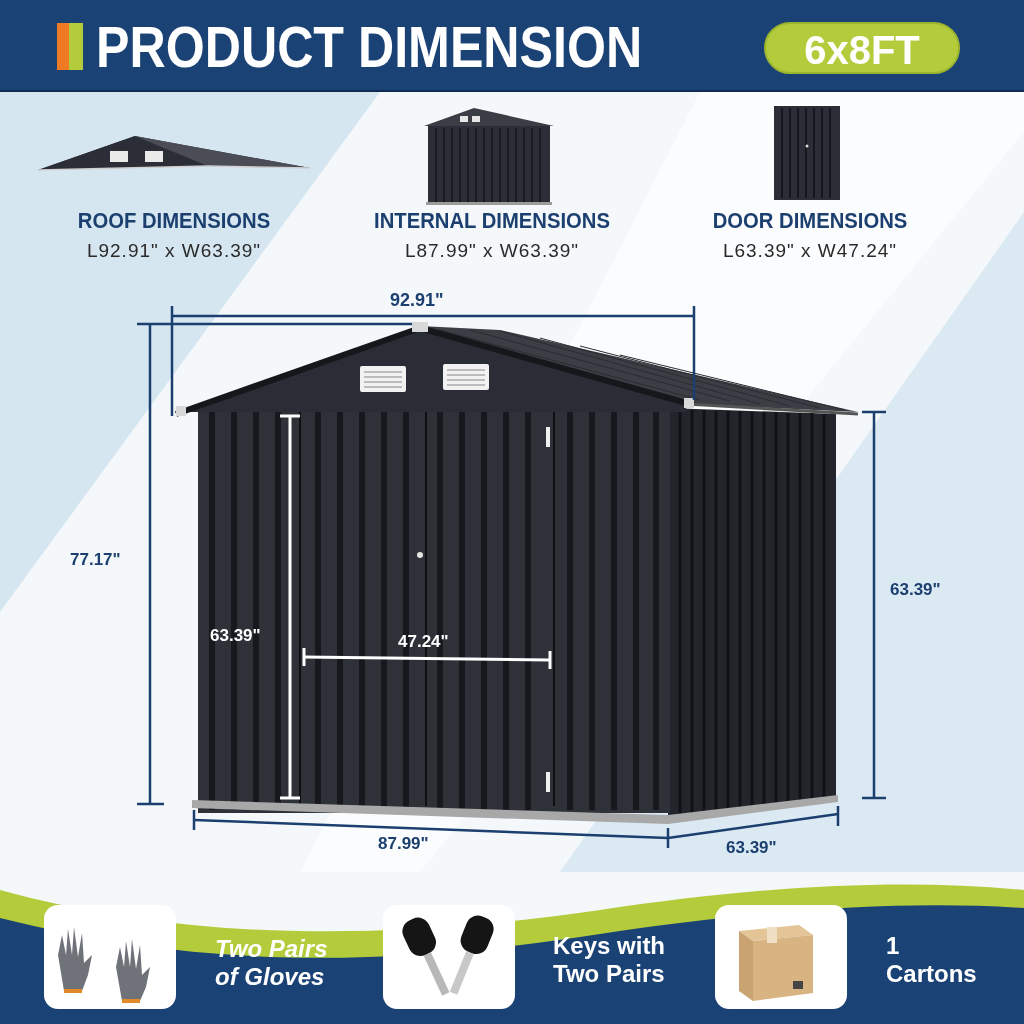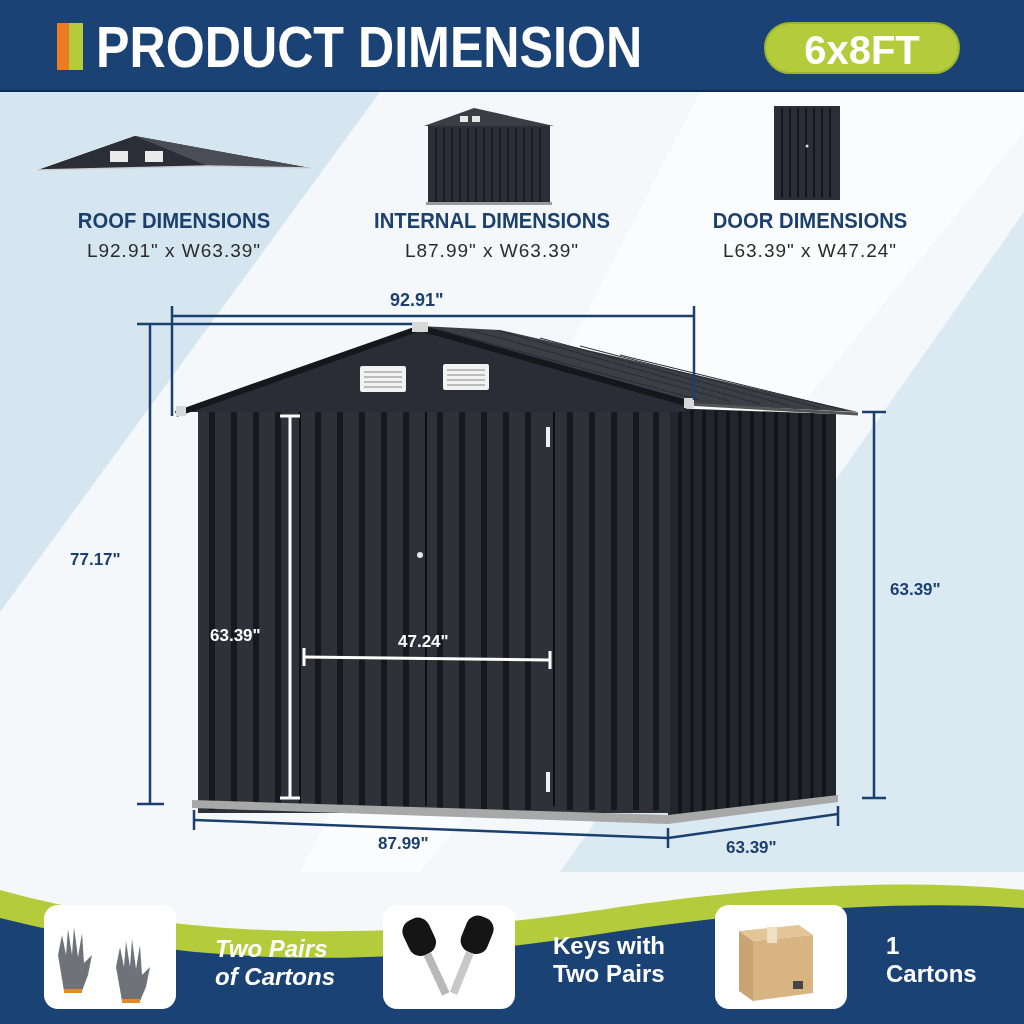--- a/index.html
+++ b/index.html
@@ -231,21 +231,21 @@
     <g fill="#6f7379">
       <path d="M14,50 L18,30 L22,50 L24,24 L28,50 L30,22 L34,52 L38,28 L40,58 L48,50 L44,70 L38,86 L20,86 Z"></path>
       <path d="M72,62 L76,42 L80,62 L82,36 L86,62 L88,34 L92,64 L96,40 L98,70 L106,62 L102,82 L96,96 L78,96 Z"></path>
     </g>
     <rect x="20" y="84" width="18" height="4" fill="#e08a2a"></rect>
     <rect x="78" y="94" width="18" height="4" fill="#e08a2a"></rect>
   </svg>
 </div>
 <div class="abs acc-text" style="left:215px;top:935px;font-style:italic;">
   <div>Two Pairs</div>
-  <div>of Cartons</div>
+  <div>of Gloves</div>
 </div>
 
 <div class="abs bottom-card" style="left:383px;">
   <svg width="132" height="104" viewBox="0 0 132 104">
     <g transform="rotate(-25 40 40)">
       <rect x="26" y="12" width="28" height="38" rx="12" fill="#151515"></rect>
       <rect x="36" y="50" width="8" height="44" fill="#b8b8b8"></rect>
     </g>
     <g transform="rotate(22 90 40)">
       <rect x="76" y="10" width="28" height="38" rx="12" fill="#151515"></rect>

